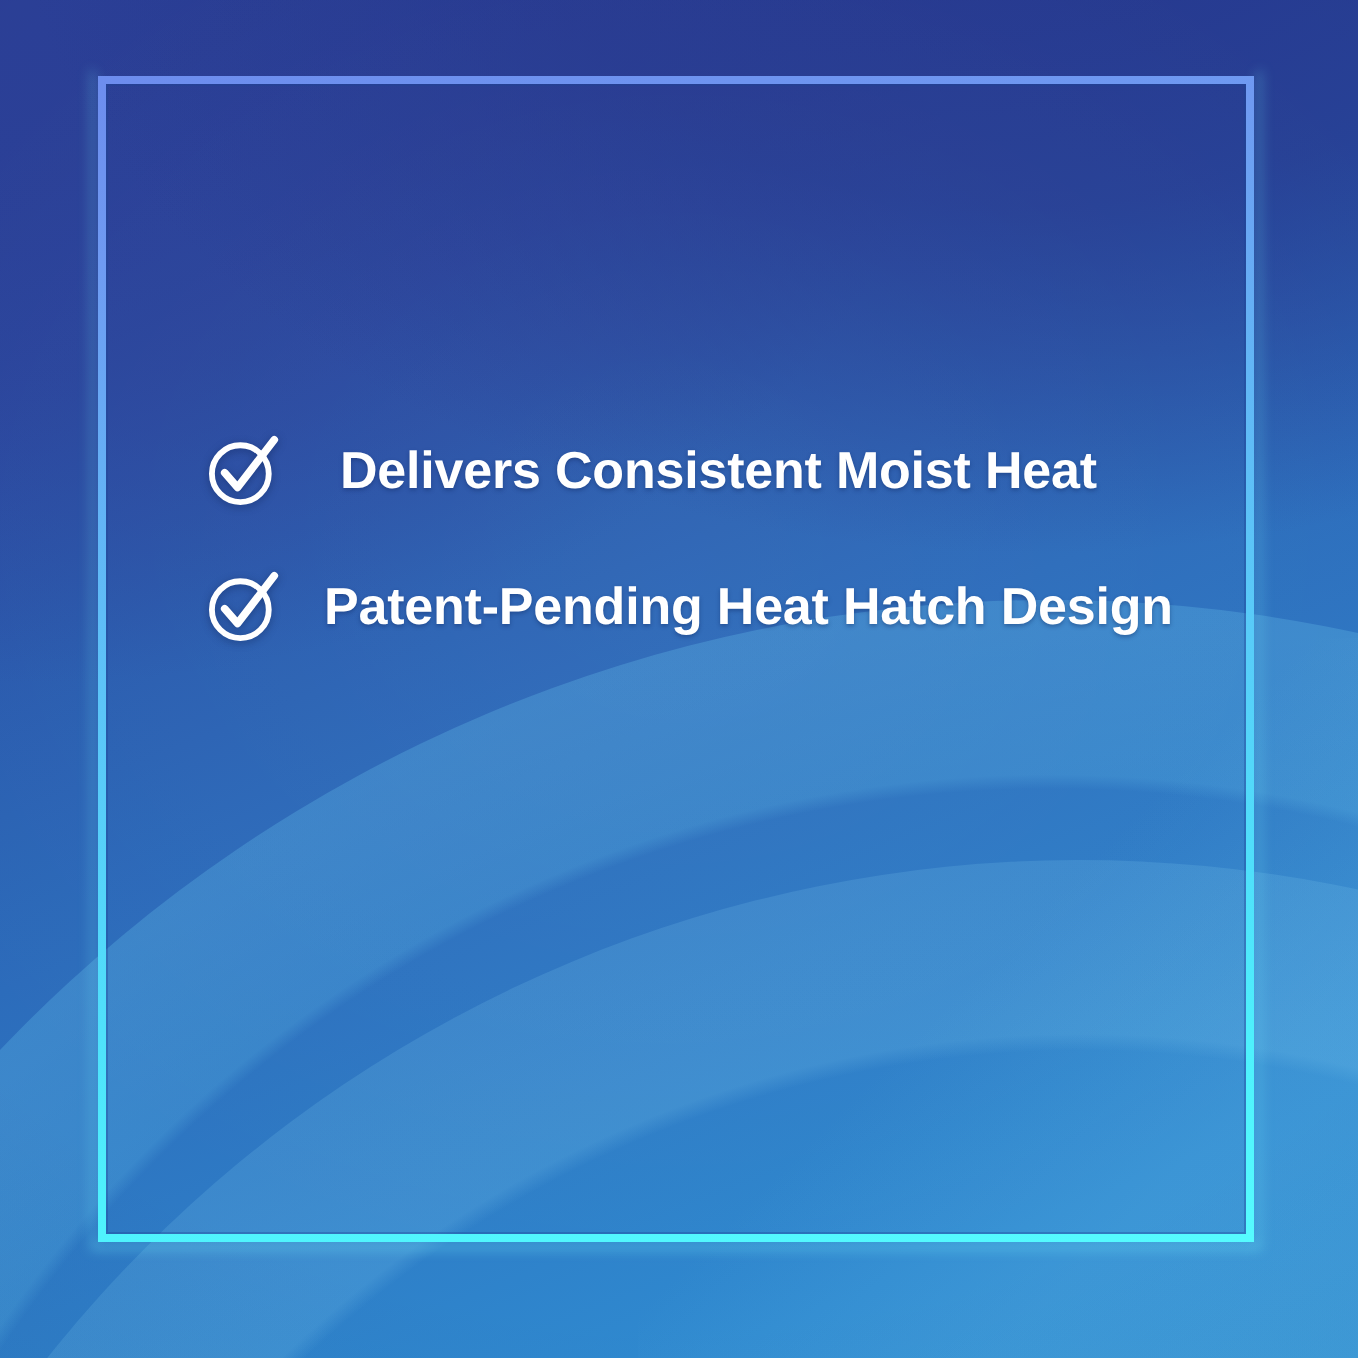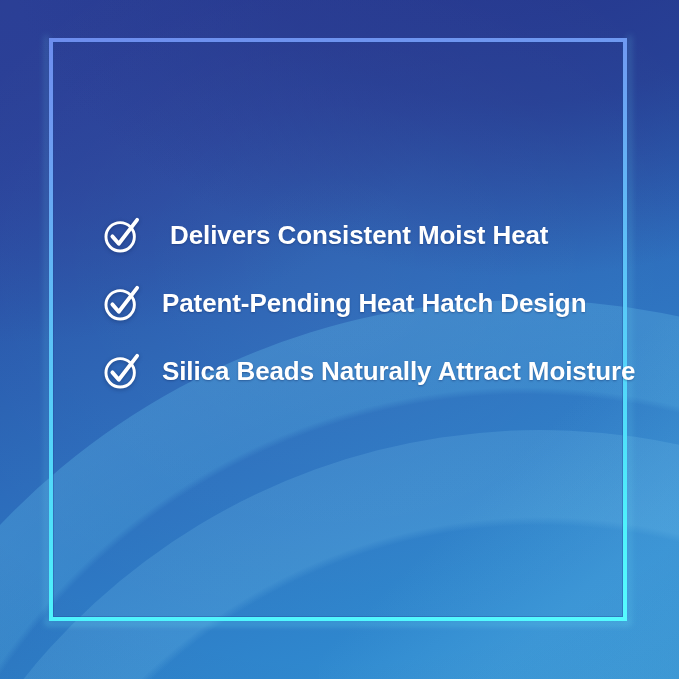--- a/index.html
+++ b/index.html
@@ -180,23 +180,16 @@
     </div>
 
     <div class="bullet-row">
       <svg class="check-icon" viewBox="0 0 48 48" aria-hidden="true">
         <circle cx="22" cy="26" r="15.5" fill="none" stroke="#ffffff" stroke-width="3.2"></circle>
         <path d="M13.5 25.5 L20.5 33.5 L40.5 7.5" fill="none" stroke="#ffffff" stroke-width="4.2" stroke-linecap="round" stroke-linejoin="round"></path>
       </svg>
       <span class="bullet-text">Patent-Pending Heat Hatch Design</span>
     </div>
 
-    <div class="bullet-row">
-      <svg class="check-icon" viewBox="0 0 48 48" aria-hidden="true">
-        <circle cx="22" cy="26" r="15.5" fill="none" stroke="#ffffff" stroke-width="3.2"></circle>
-        <path d="M13.5 25.5 L20.5 33.5 L40.5 7.5" fill="none" stroke="#ffffff" stroke-width="4.2" stroke-linecap="round" stroke-linejoin="round"></path>
-      </svg>
-      <span class="bullet-text">Silica Beads Naturally Attract Moisture</span>
-    </div>
 
 
   </div>
 </div>
 
 </body></html>

